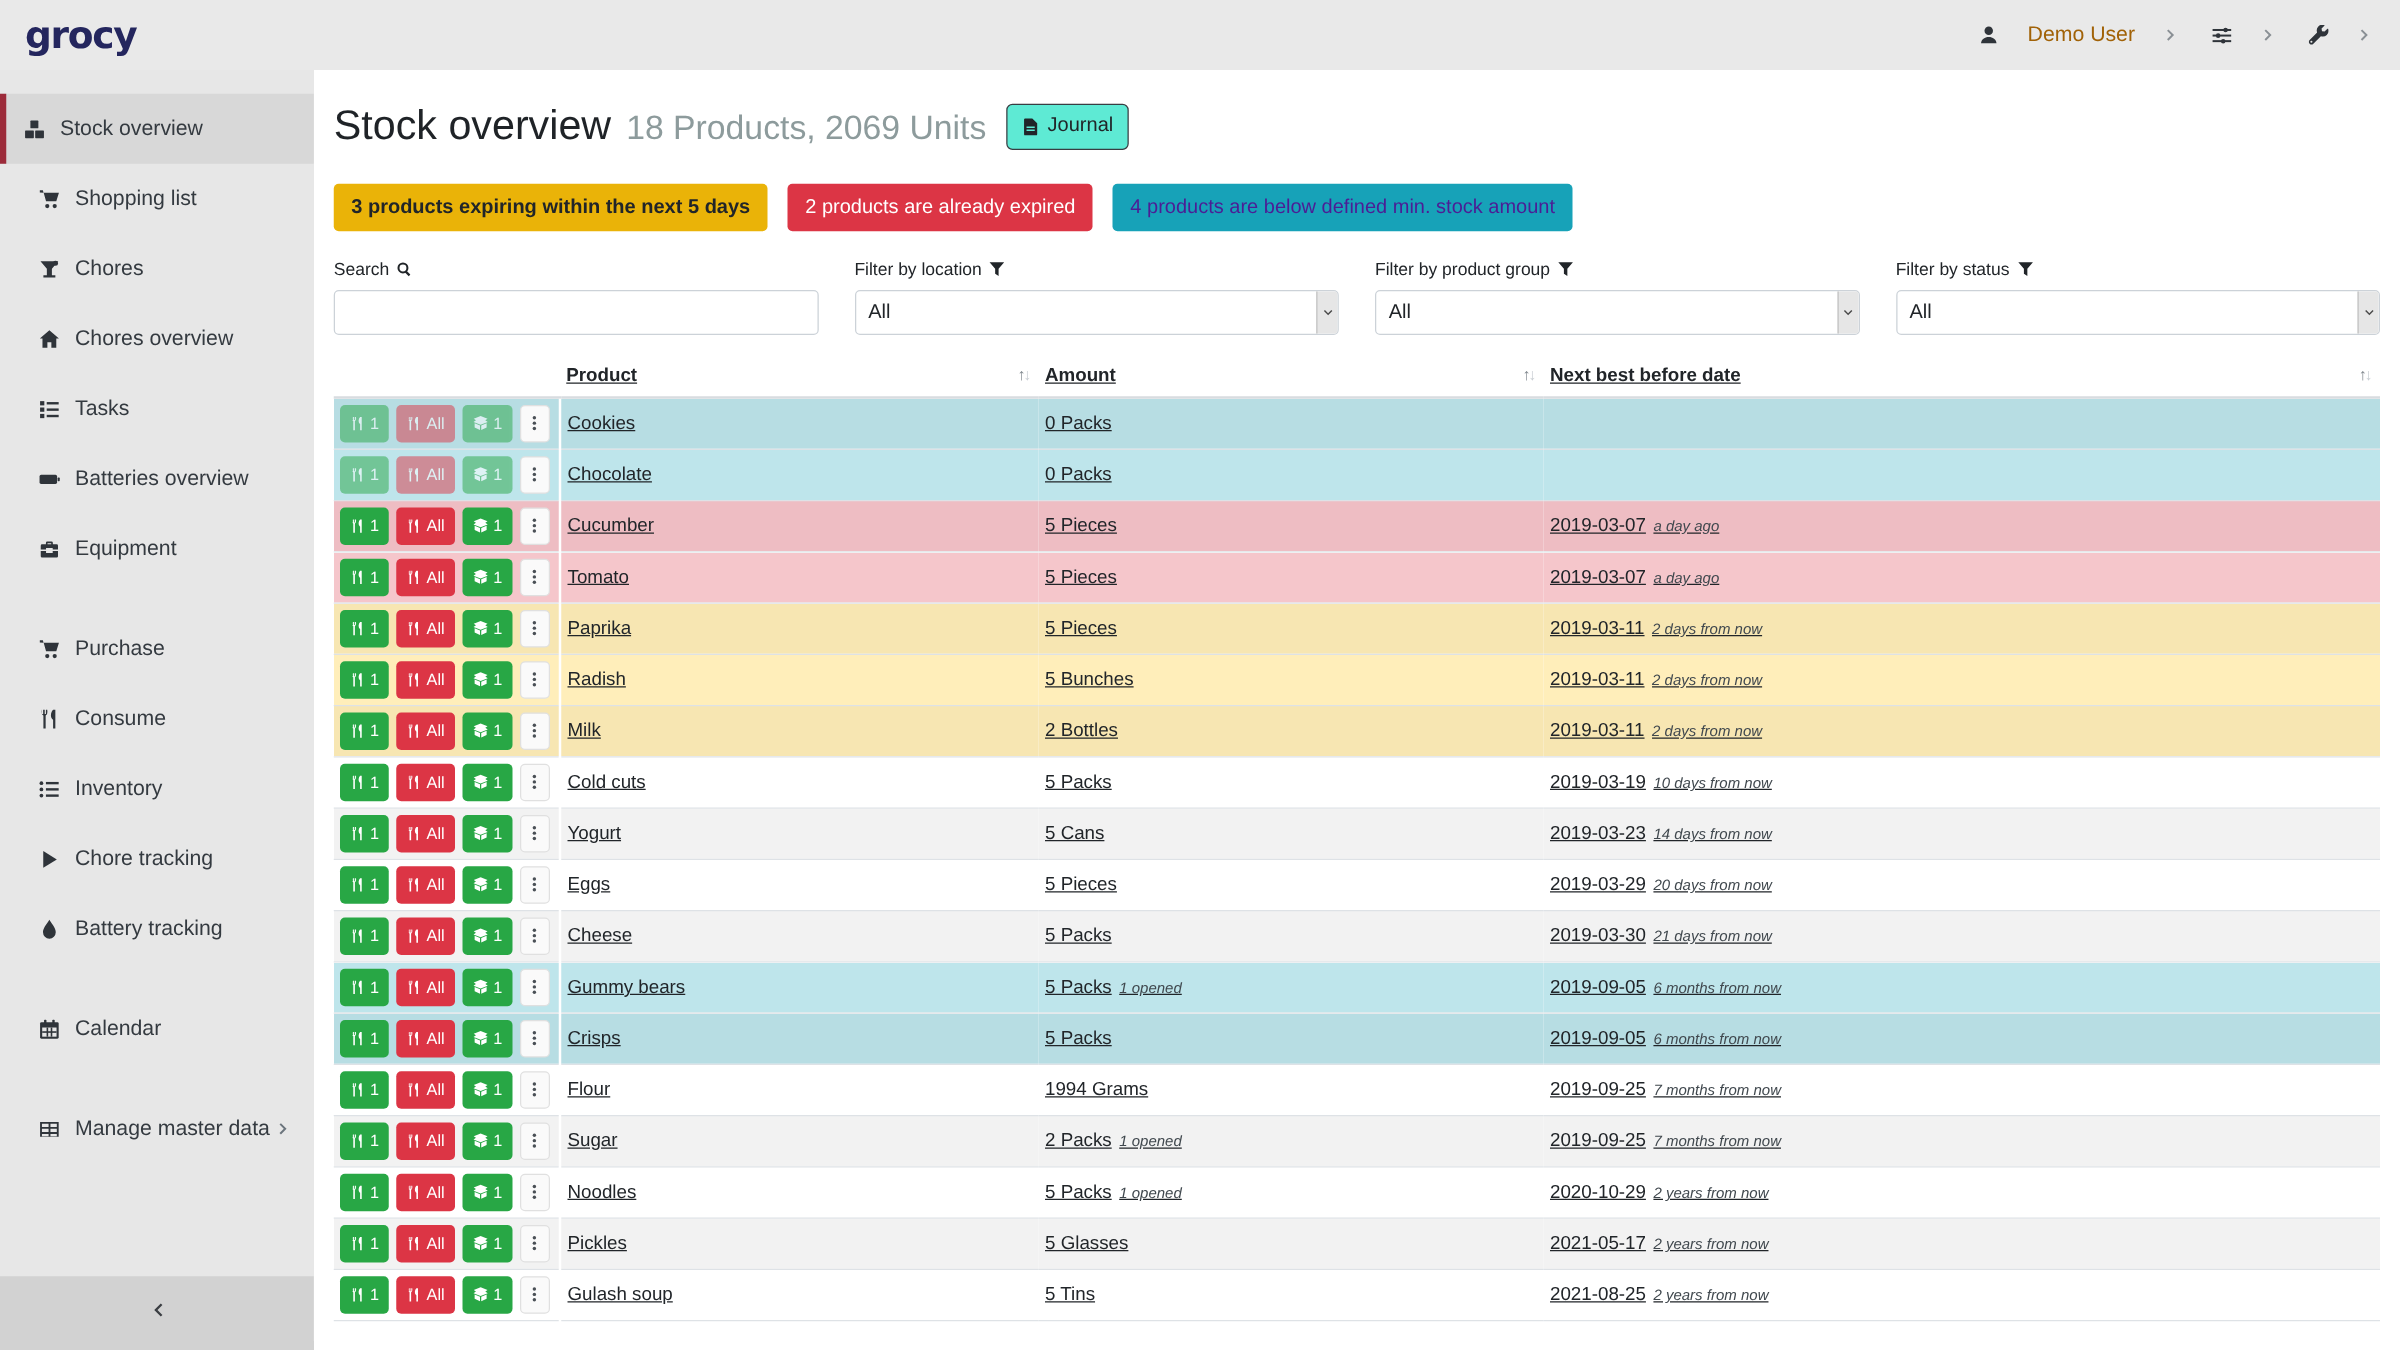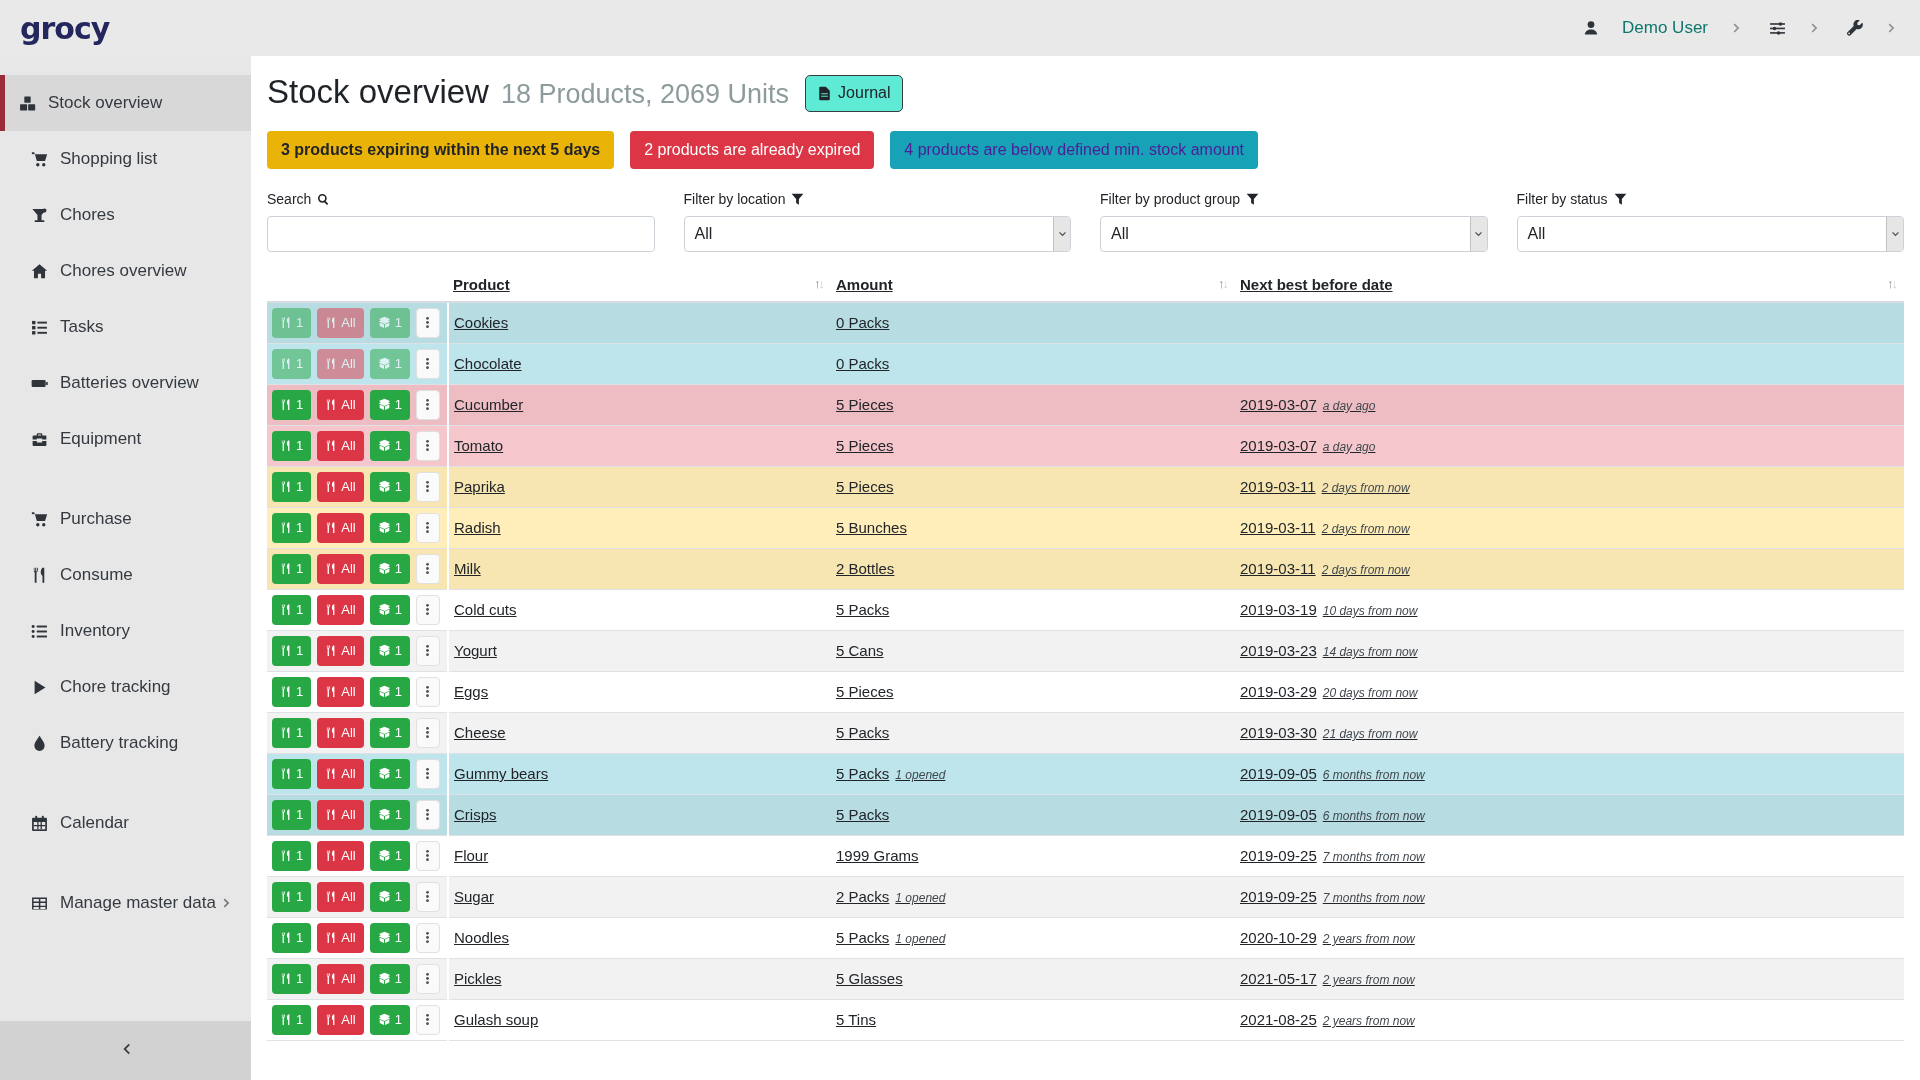--- a/index.html
+++ b/index.html
@@ -15,21 +15,21 @@
     background:#e9e9e9; display:flex; align-items:center;
     justify-content:space-between; padding:0 22px 0 20px; z-index:20;
   }
   .logo {
     font-family:"DejaVu Sans",sans-serif; font-weight:700; font-size:30px;
     color:#24265e; letter-spacing:-1px; cursor:pointer;
   }
   .nav-right { display:flex; align-items:center; }
   .nav-group {
     display:flex; align-items:center; gap:23px; margin-left:26px;
-    font-size:17px; color:#0f766e; cursor:pointer;
+    font-size:17px; color:#a16207; cursor:pointer;
   }
   .nav-group .chev { color:#8a9095; display:flex; }
   .nav-group .gicon { color:#2f343a; display:flex; }
   
   .sidebar {
     position:fixed; top:56px; left:0; bottom:0; width:251px;
     background:#e7e7e7; z-index:10;
   }
   .sidebar nav { padding-top:19px; }
   .sb-item {
@@ -41,21 +41,21 @@
   .sb-item .ic-slot { width:23px; display:flex; justify-content:center; margin-right:9px; color:#2f343a; }
   .sb-item .sub-arrow { margin-left:auto; margin-right:18px; color:#6c757d; display:flex; }
   .sb-footer {
     position:absolute; bottom:0; left:0; right:0; height:59px;
     background:#d2d2d2; display:flex; align-items:center; justify-content:center;
     color:#3c3f44; cursor:pointer;
   }
   
   .main { margin-left:251px; padding:70px 16px 0 16px; }
   .title-row { display:flex; align-items:center; }
-  .page-title { margin:0; font-size:33px; font-weight:500; color:#1f2327; line-height:44px; }
+  .page-title { margin:0; font-size:33px; font-weight:500; color:#1f2327; line-height:60px; }
   .page-subtitle { font-size:27px; font-weight:400; color:#8d9b9c; margin-left:12px; }
   .journal-btn {
     margin-left:16px; display:inline-flex; align-items:center; gap:6px;
     height:37px; padding:0 11px; background:#5eead4; border:1px solid #383d42;
     border-radius:5px; font-size:16px; color:#212529; cursor:pointer;
     font-family:inherit;
   }
   .journal-btn .gicon { display:flex; color:#212529; }
   
   .badges { margin-top:15px; display:flex; }
@@ -850,21 +850,21 @@
               </svg>
               <span>1</span>
             </button><button class="rbtn more">
               <svg width="13" height="13" viewBox="0 0 16 16" fill="currentColor" aria-hidden="true">
                 <circle cx="8" cy="2.8" r="1.7"></circle>
                 <circle cx="8" cy="8" r="1.7"></circle>
                 <circle cx="8" cy="13.2" r="1.7"></circle>
               </svg>
             </button></td>
           <td>Flour</td>
-          <td><span>1999 Grams</span></td>
+          <td><span>1994 Grams</span></td>
           <td><span>2019-09-25</span><i class="note">7 months from now</i></td>
         </tr>
         <tr class="row-plain odd">
           <td class="actions"><button class="rbtn green">
               <svg width="12" height="12" viewBox="0 0 16 16" fill="currentColor" aria-hidden="true">
                 <path d="M2.3.8c-.3 2.2 0 3.7 1.2 4.3v9.7h1.7V5.1c1.2-.6 1.5-2.1 1.2-4.3h-1v3.1h-.9V.8h-1.2v3.1h-.9V.8z"></path>
                 <path d="M10.8.8c-1.9 1.8-2.2 5.5-.5 7.1l.5.4v6.5h1.7V.8z"></path>
               </svg>
               <span>1</span>
             </button><button class="rbtn red">

